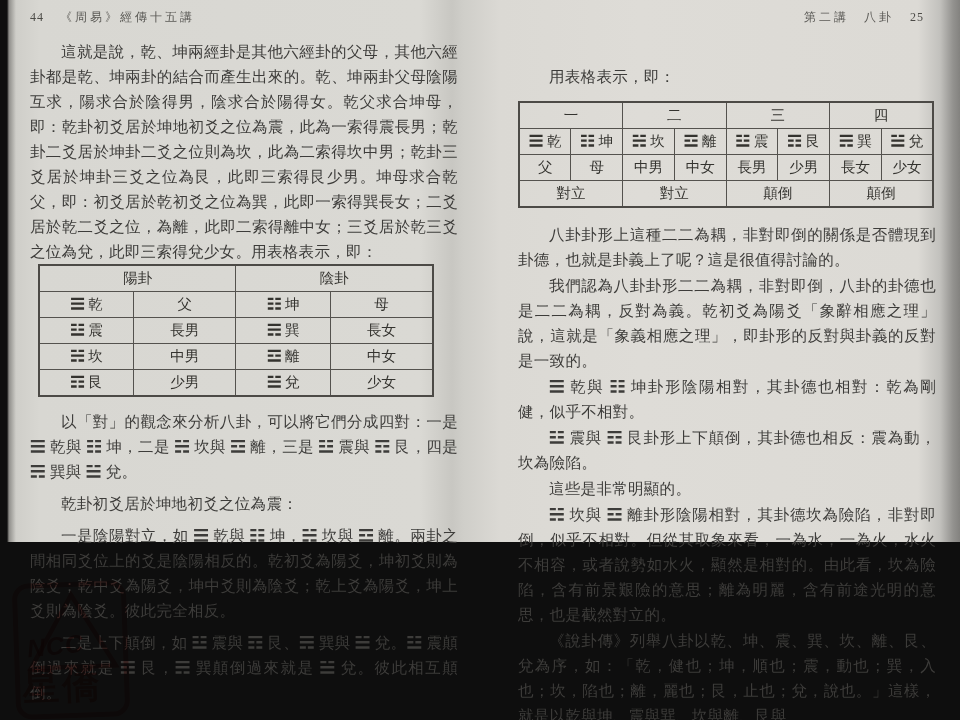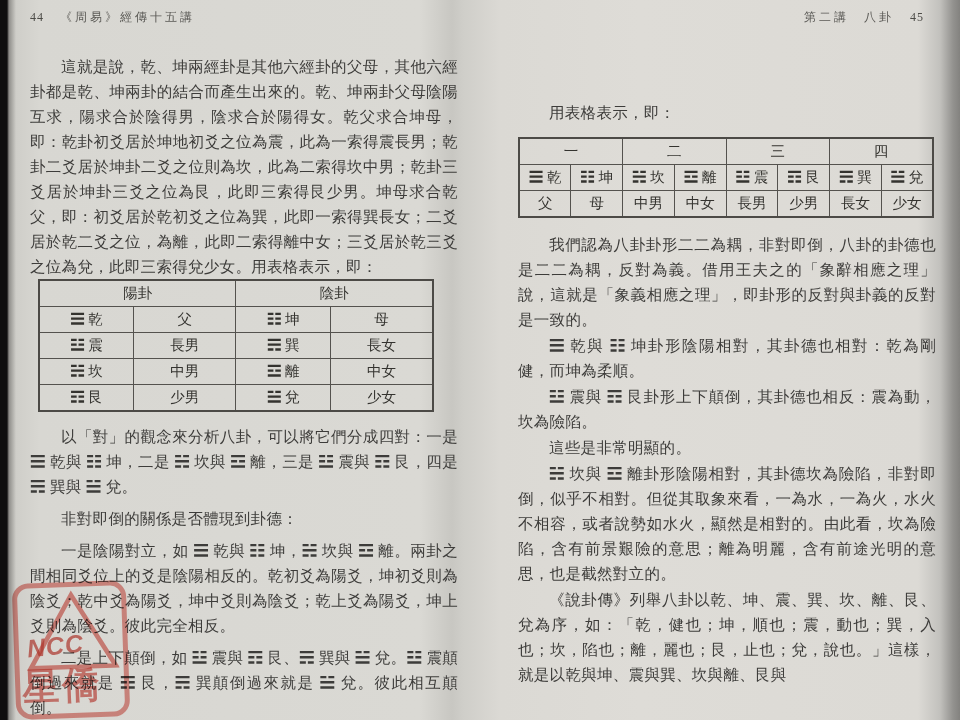--- a/index.html
+++ b/index.html
@@ -2,42 +2,42 @@
 <html><head>
 <meta charset="utf-8">
 <style>
   html,body{margin:0;padding:0;}
   body{
     width:960px;height:720px;overflow:hidden;
     font-family:"Liberation Serif","DejaVu Serif",serif;
     background:#0e0e0e;
   }
   .photo{
-    position:relative;width:960px;height:720px;
+    position:relative;width:960px;height:542px;
     background:linear-gradient(90deg,
       #0e0e0e 0px,#0e0e0e 7px,
       #8f8e8a 9px,#cfcec9 16px,
       #d8d7d2 40px,#dad9d4 420px,
       #c8c7c2 452px,#cfcec9 463px,
       #dbd9d4 500px,#dedcd7 640px,
       #dcdad5 918px,#c2c1bd 940px,#93928f 953px,#83827f 960px);
     color:#3d3c3a;
   }
   
   .hdr{position:absolute;top:9px;font-size:12px;color:#5a5955;}
   .hdr-left{left:30px;}
   .hdr-right{right:36px;}
   .hdr .pnum{letter-spacing:1px;color:#4c4b47;}
   .hdr-left .pnum{margin-right:16px;}
   .hdr-right .pnum{margin-left:16px;}
   .hdr .ttl{letter-spacing:3px;}
   
   .page{position:absolute;top:0;font-size:15.5px;line-height:25px;}
-  .page-left{left:30px;width:428px;height:720px;padding-top:54px;box-sizing:border-box;}
-  .page-right{left:518px;width:418px;height:720px;padding-top:100px;box-sizing:border-box;}
+  .page-left{left:30px;width:428px;height:720px;padding-top:39px;box-sizing:border-box;}
+  .page-right{left:518px;width:418px;height:720px;padding-top:64px;box-sizing:border-box;}
   .para{margin:0;text-indent:2em;text-align:justify;letter-spacing:0.3px;}
   .page-left .para+.para{margin-top:7px;}
   .page-right .para+.para{margin-top:1px;}
   
   .ttable{border-collapse:collapse;table-layout:fixed;font-size:14.5px;color:#34332f;
           border:2px solid #4c4a46;}
   .ttable td{border:1px solid #54524e;text-align:center;padding:0;height:22px;
              overflow:hidden;white-space:nowrap;}
   .left-ttable{width:396px;margin:0 0 12px 8px;}
   .right-ttable{width:416px;margin:12px 0 14px 0;}
@@ -63,21 +63,21 @@
 </style>
 </head>
 <body>
 
 <div class="photo">
 
   <div class="hdr hdr-left">
     <span class="pnum">44</span><span class="ttl">《周易》經傳十五講</span>
   </div>
   <div class="hdr hdr-right">
-    <span class="ttl">第二講　八卦</span><span class="pnum">45</span>
+    <span class="ttl">第二講　八卦</span><span class="pnum">25</span>
   </div>
 
   <div class="page page-left">
     <p class="para">這就是說，乾、坤兩經卦是其他六經卦的父母，其他六經卦都是乾、坤兩卦的結合而產生出來的。乾、坤兩卦父母陰陽互求，陽求合於陰得男，陰求合於陽得女。乾父求合坤母，即：乾卦初爻居於坤地初爻之位為震，此為一索得震長男；乾卦二爻居於坤卦二爻之位則為坎，此為二索得坎中男；乾卦三爻居於坤卦三爻之位為艮，此即三索得艮少男。坤母求合乾父，即：初爻居於乾初爻之位為巽，此即一索得巽長女；二爻居於乾二爻之位，為離，此即二索得離中女；三爻居於乾三爻之位為兌，此即三索得兌少女。用表格表示，即：</p>
 
     <table class="ttable left-ttable">
       <colgroup>
           <col style="width:24%">
           <col style="width:26%">
           <col style="width:24%">
@@ -109,21 +109,21 @@
       <tr>
         <td>☶ 艮</td>
         <td>少男</td>
         <td>☱ 兌</td>
         <td>少女</td>
       </tr>
     </tbody>
       </table>
 
     <p class="para">以「對」的觀念來分析八卦，可以將它們分成四對：一是 ☰ 乾與 ☷ 坤，二是 ☵ 坎與 ☲ 離，三是 ☳ 震與 ☶ 艮，四是 ☴ 巽與 ☱ 兌。</p>
-    <p class="para">非對即倒的關係是否體現到卦德：</p>
+    <p class="para">乾卦初爻居於坤地初爻之位為震：</p>
     <p class="para">一是陰陽對立，如 ☰ 乾與 ☷ 坤，☵ 坎與 ☲ 離。兩卦之間相同爻位上的爻是陰陽相反的。乾初爻為陽爻，坤初爻則為陰爻；乾中爻為陽爻，坤中爻則為陰爻；乾上爻為陽爻，坤上爻則為陰爻。彼此完全相反。</p>
     <p class="para">二是上下顛倒，如 ☳ 震與 ☶ 艮、☴ 巽與 ☱ 兌。☳ 震顛倒過來就是 ☶ 艮，☴ 巽顛倒過來就是 ☱ 兌。彼此相互顛倒。</p>
   </div>
 
   <div class="page page-right">
     <p class="para">用表格表示，即：</p>
 
     <table class="ttable right-ttable">
       <colgroup>
         <col style="width:12.5%">
@@ -155,25 +155,32 @@
       <tr>
         <td>父</td>
         <td>母</td>
         <td>中男</td>
         <td>中女</td>
         <td>長男</td>
         <td>少男</td>
         <td>長女</td>
         <td>少女</td>
       </tr>
+      <tr>
+        <td colspan="2">對立</td>
+        <td colspan="2">對立</td>
+        <td colspan="2">顛倒</td>
+        <td colspan="2">顛倒</td>
+      </tr>
     </tbody>
       </table>
 
-    <p class="para">我們認為八卦卦形二二為耦，非對即倒，八卦的卦德也是二二為耦，反對為義。借用王夫之的「象辭相應之理」說，這就是「象義相應之理」，即卦形的反對與卦義的反對是一致的。</p>
-    <p class="para">☰ 乾與 ☷ 坤卦形陰陽相對，其卦德也相對：乾為剛健，而坤為柔順。</p>
+    <p class="para first-para-rp">八卦卦形上這種二二為耦，非對即倒的關係是否體現到卦德，也就是卦義上了呢？這是很值得討論的。</p>
+    <p class="para">我們認為八卦卦形二二為耦，非對即倒，八卦的卦德也是二二為耦，反對為義。乾初爻為陽爻「象辭相應之理」說，這就是「象義相應之理」，即卦形的反對與卦義的反對是一致的。</p>
+    <p class="para">☰ 乾與 ☷ 坤卦形陰陽相對，其卦德也相對：乾為剛健，似乎不相對。</p>
     <p class="para">☳ 震與 ☶ 艮卦形上下顛倒，其卦德也相反：震為動，坎為險陷。</p>
     <p class="para">這些是非常明顯的。</p>
     <p class="para">☵ 坎與 ☲ 離卦形陰陽相對，其卦德坎為險陷，非對即倒，似乎不相對。但從其取象來看，一為水，一為火，水火不相容，或者說勢如水火，顯然是相對的。由此看，坎為險陷，含有前景艱險的意思；離為明麗，含有前途光明的意思，也是截然對立的。</p>
     <p class="para">《說卦傳》列舉八卦以乾、坤、震、巽、坎、離、艮、兌為序，如：「乾，健也；坤，順也；震，動也；巽，入也；坎，陷也；離，麗也；艮，止也；兌，說也。」這樣，就是以乾與坤、震與巽、坎與離、艮與</p>
   </div>
 
   <div class="stamp">
     <svg class="stamp-triangle" viewBox="0 0 104 88">
       <polygon points="54,5 100,83 8,83"></polygon>
     </svg>

